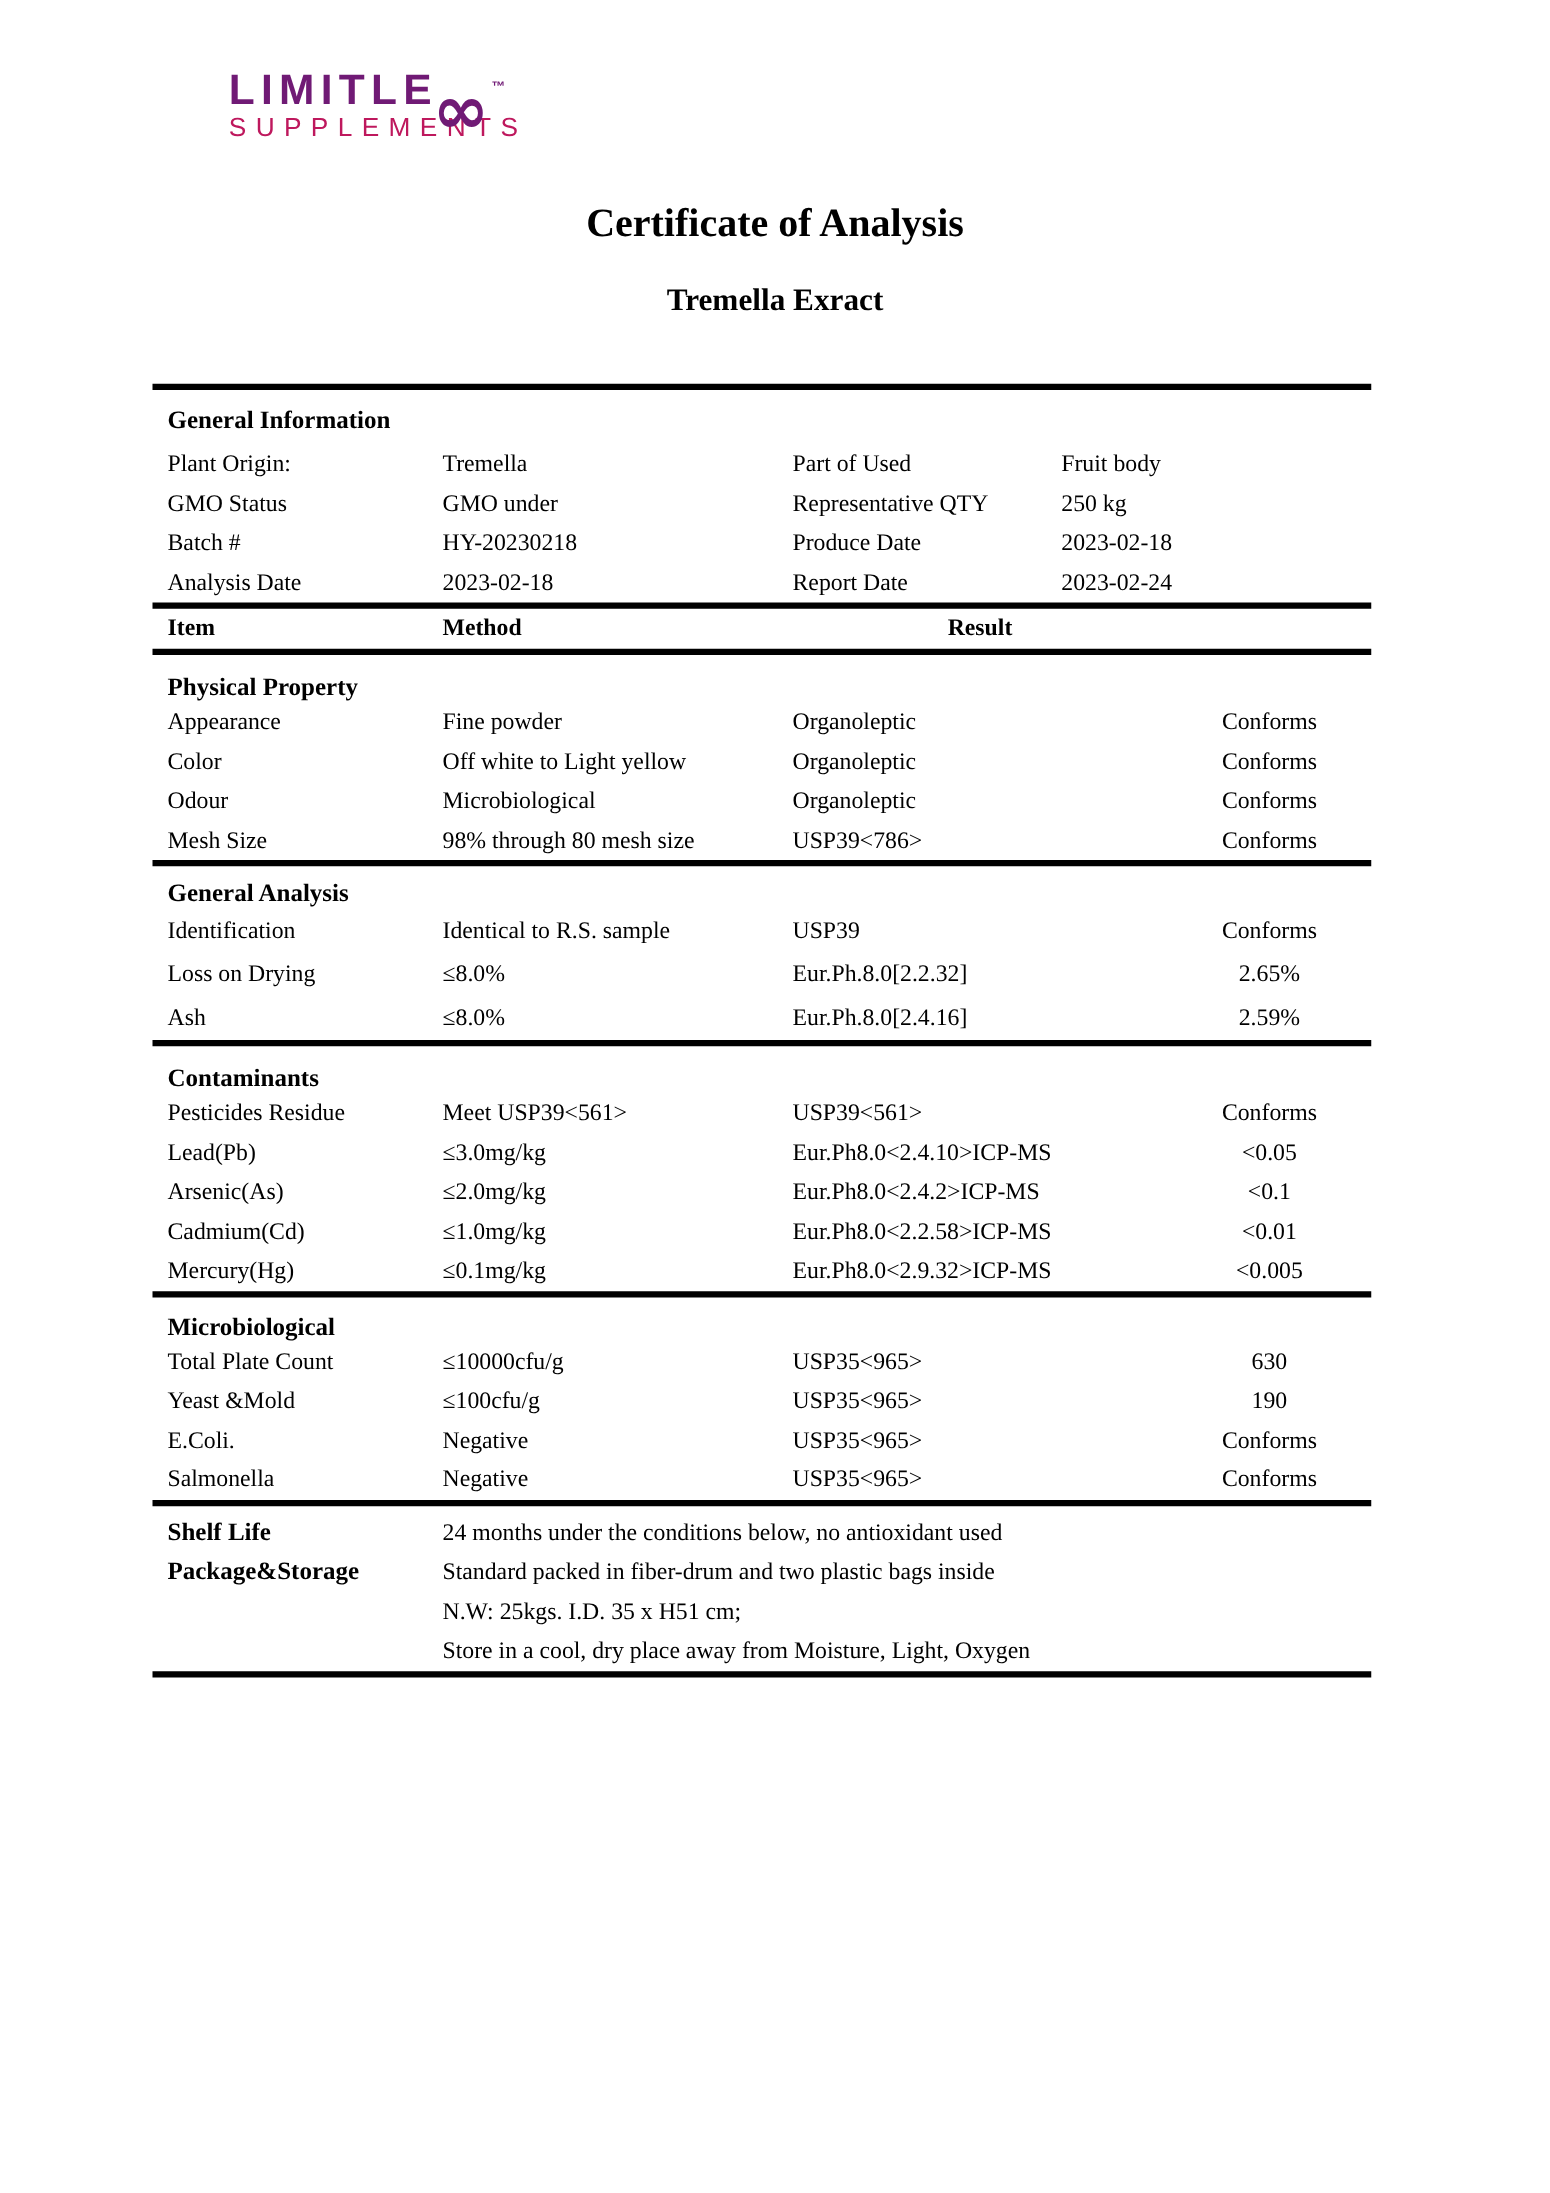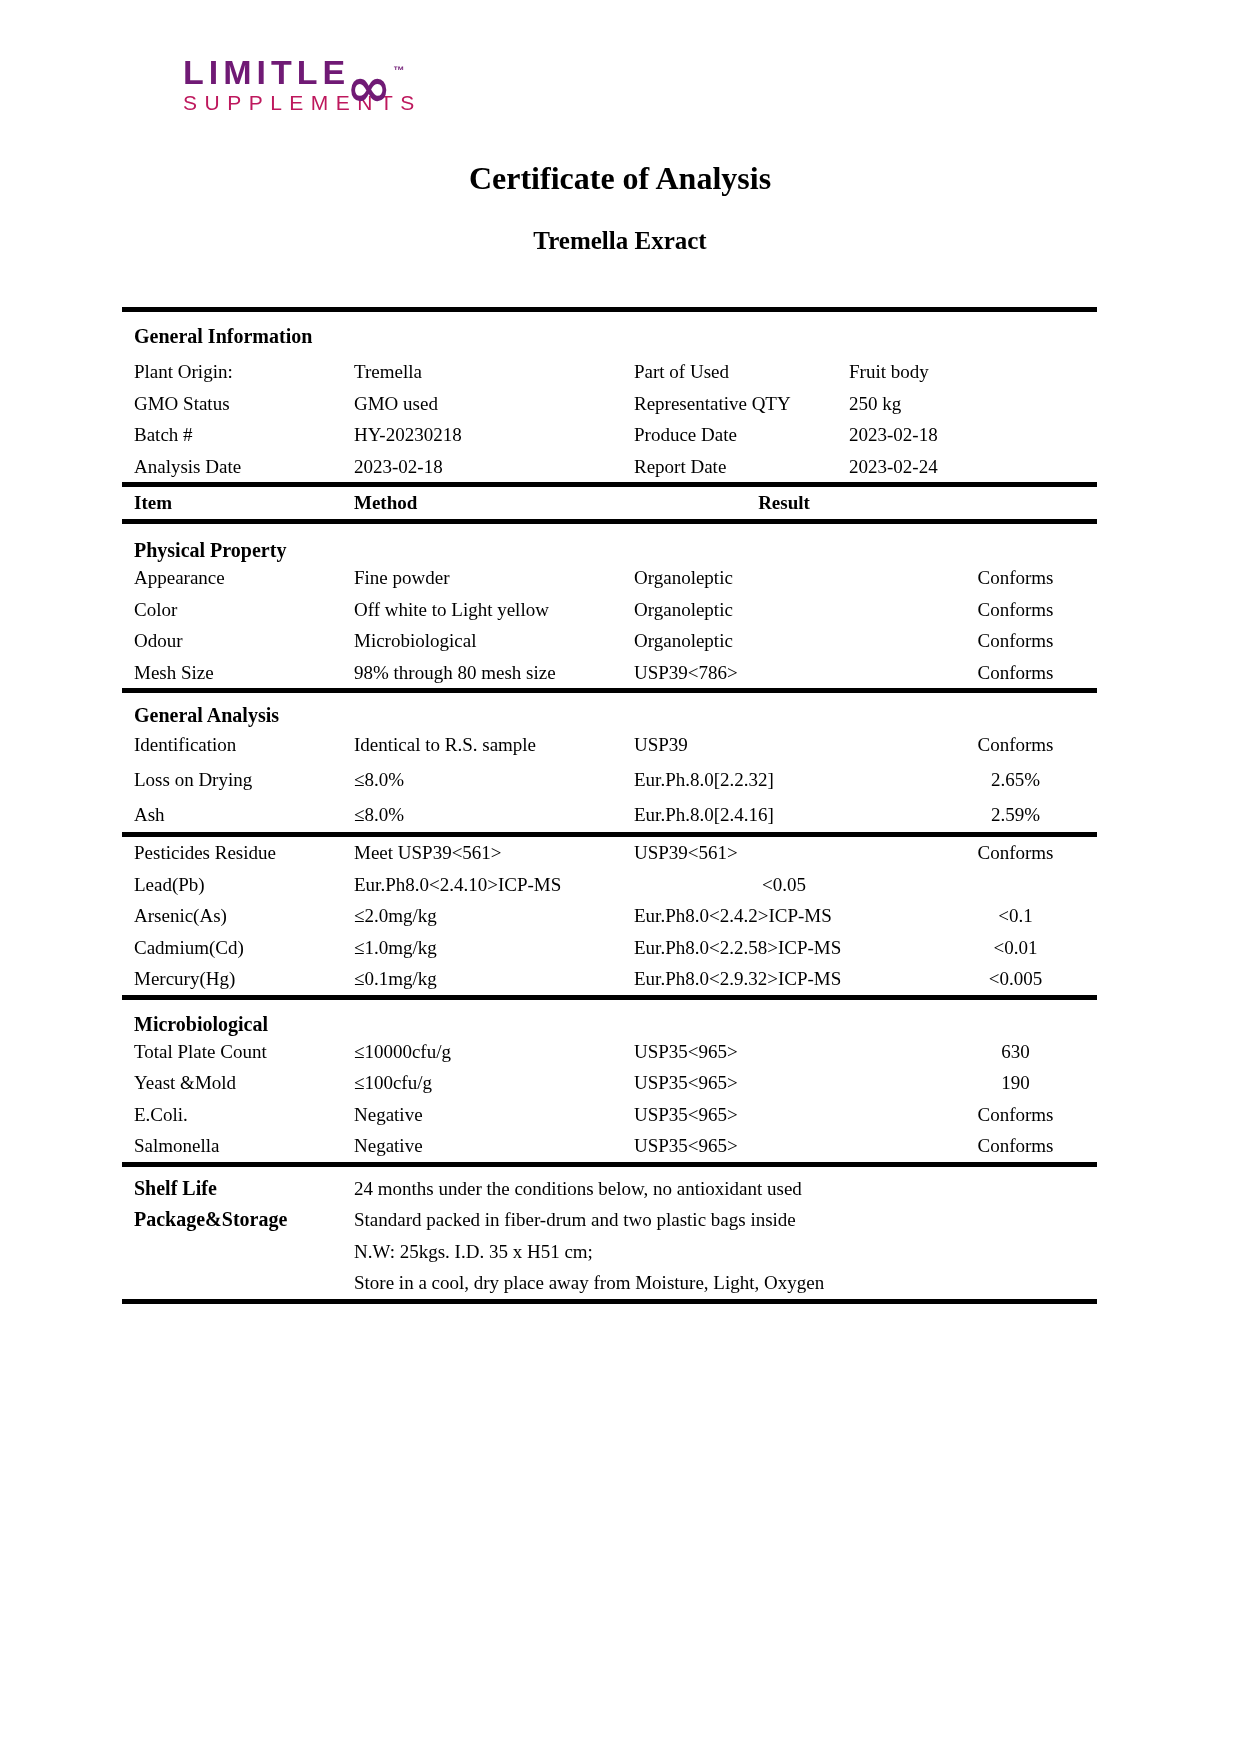--- a/index.html
+++ b/index.html
@@ -96,21 +96,21 @@
       <div class="sec-heading pad-t-12" style="height:36px;">General Information</div>
       <div class="gi-rows">
         <div class="gi-row">
           <span class="c1">Plant Origin:</span>
           <span class="c2">Tremella</span>
           <span class="c3">Part of Used</span>
           <span class="c4">Fruit body</span>
         </div>
         <div class="gi-row">
           <span class="c1">GMO Status</span>
-          <span class="c2">GMO used</span>
+          <span class="c2">GMO under</span>
           <span class="c3">Representative QTY</span>
           <span class="c4">250 kg</span>
         </div>
         <div class="gi-row">
           <span class="c1">Batch #</span>
           <span class="c2">HY-20230218</span>
           <span class="c3">Produce Date</span>
           <span class="c4">2023-02-18</span>
         </div>
         <div class="gi-row">
@@ -184,29 +184,31 @@
           <span class="c2">≤8.0%</span>
           <span class="c3">Eur.Ph.8.0[2.4.16]</span>
           <span class="c4">2.59%</span>
         </div>
       </div>
     </div>
 
     <div class="rule"></div>
 
     <div>
+      <div class="sec-heading pad-t-14" style="height:38px;">Contaminants</div>
       <div>
         <div class="t-row">
           <span class="c1">Pesticides Residue</span>
           <span class="c2">Meet USP39&lt;561&gt;</span>
           <span class="c3">USP39&lt;561&gt;</span>
           <span class="c4">Conforms</span>
         </div>
         <div class="t-row">
           <span class="c1">Lead(Pb)</span>
+          <span class="c2">≤3.0mg/kg</span>
           <span class="c3">Eur.Ph8.0&lt;2.4.10&gt;ICP-MS</span>
           <span class="c4">&lt;0.05</span>
         </div>
         <div class="t-row">
           <span class="c1">Arsenic(As)</span>
           <span class="c2">≤2.0mg/kg</span>
           <span class="c3">Eur.Ph8.0&lt;2.4.2&gt;ICP-MS</span>
           <span class="c4">&lt;0.1</span>
         </div>
         <div class="t-row">

